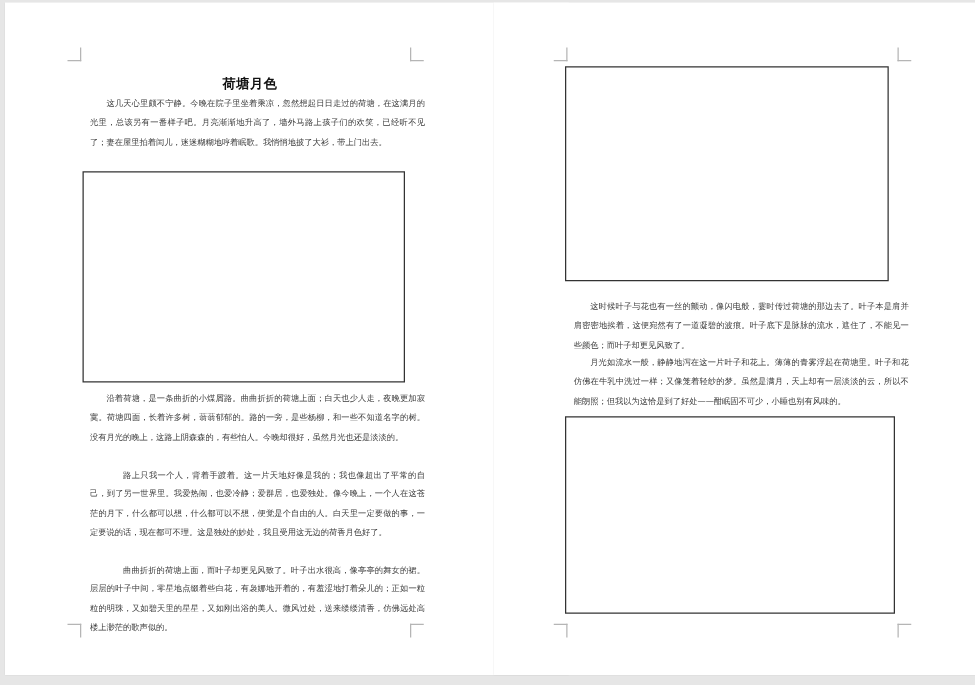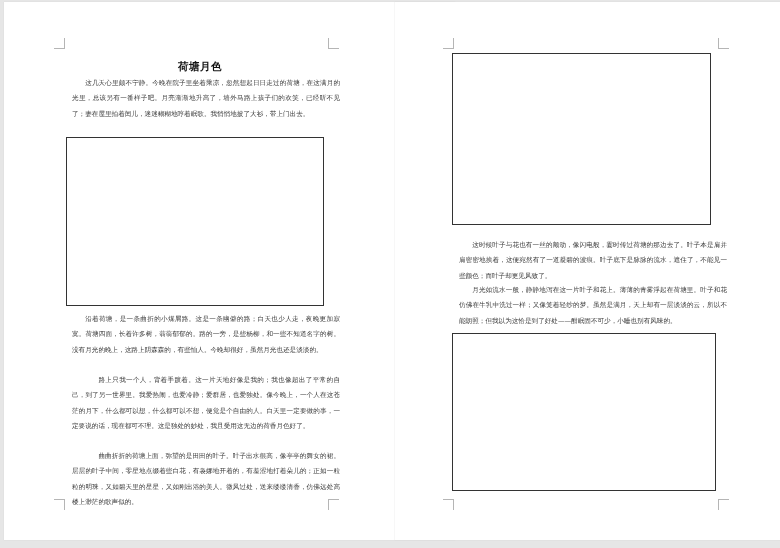--- a/index.html
+++ b/index.html
@@ -89,23 +89,23 @@
   <div class="corner tr"></div>
   <div class="corner bl"></div>
   <div class="corner br"></div>
 
   <div class="doc-title">荷塘月色</div>
 
   <p class="para" style="top:70px;">这几天心里颇不宁静。今晚在院子里坐着乘凉，忽然想起日日走过的荷塘，在这满月的光里，总该另有一番样子吧。月亮渐渐地升高了，墙外马路上孩子们的欢笑，已经听不见了；妻在屋里拍着闰儿，迷迷糊糊地哼着眠歌。我悄悄地披了大衫，带上门出去。</p>
 
   <div class="img-box" style="left:62px; top:135px; width:258px; height:169px;"></div>
 
-  <p class="para" style="top:306px;">沿着荷塘，是一条曲折的小煤屑路。这是一条幽僻的路；白天也少人走，夜晚更加寂寞。荷塘四面，长着许多树，蓊蓊郁郁的。路的一旁，是些杨柳，和一些不知道名字的树。没有月光的晚上，这路上阴森森的，有些怕人。今晚却很好，虽然月光也还是淡淡的。</p>
+  <p class="para" style="top:306px;">沿着荷塘，是一条曲折的小煤屑路。曲曲折折的荷塘上面；白天也少人走，夜晚更加寂寞。荷塘四面，长着许多树，蓊蓊郁郁的。路的一旁，是些杨柳，和一些不知道名字的树。没有月光的晚上，这路上阴森森的，有些怕人。今晚却很好，虽然月光也还是淡淡的。</p>
   <p class="para" style="top:367px; text-indent:4em;">路上只我一个人，背着手踱着。这一片天地好像是我的；我也像超出了平常的自己，到了另一世界里。我爱热闹，也爱冷静；爱群居，也爱独处。像今晚上，一个人在这苍茫的月下，什么都可以想，什么都可以不想，便觉是个自由的人。白天里一定要做的事，一定要说的话，现在都可不理。这是独处的妙处，我且受用这无边的荷香月色好了。</p>
-  <p class="para" style="top:443px; text-indent:4em;">曲曲折折的荷塘上面，弥望的是田田的叶子。叶子出水很高，像亭亭的舞女的裙。层层的叶子中间，零星地点缀着些白花，有袅娜地开着的，有羞涩地打着朵儿的；正如一粒粒的明珠，又如碧天里的星星，又如刚出浴的美人。微风过处，送来缕缕清香，仿佛远处高楼上渺茫的歌声似的。</p>
+  <p class="para" style="top:443px; text-indent:4em;">曲曲折折的荷塘上面，而叶子却更见风致了。叶子出水很高，像亭亭的舞女的裙。层层的叶子中间，零星地点缀着些白花，有袅娜地开着的，有羞涩地打着朵儿的；正如一粒粒的明珠，又如碧天里的星星，又如刚出浴的美人。微风过处，送来缕缕清香，仿佛远处高楼上渺茫的歌声似的。</p>
 </div>
 
 <div class="page" id="page2">
   <div class="corner tl"></div>
   <div class="corner tr"></div>
   <div class="corner bl"></div>
   <div class="corner br"></div>
 
   <div class="img-box" style="left:57px; top:51px; width:259px; height:172px;"></div>
 

